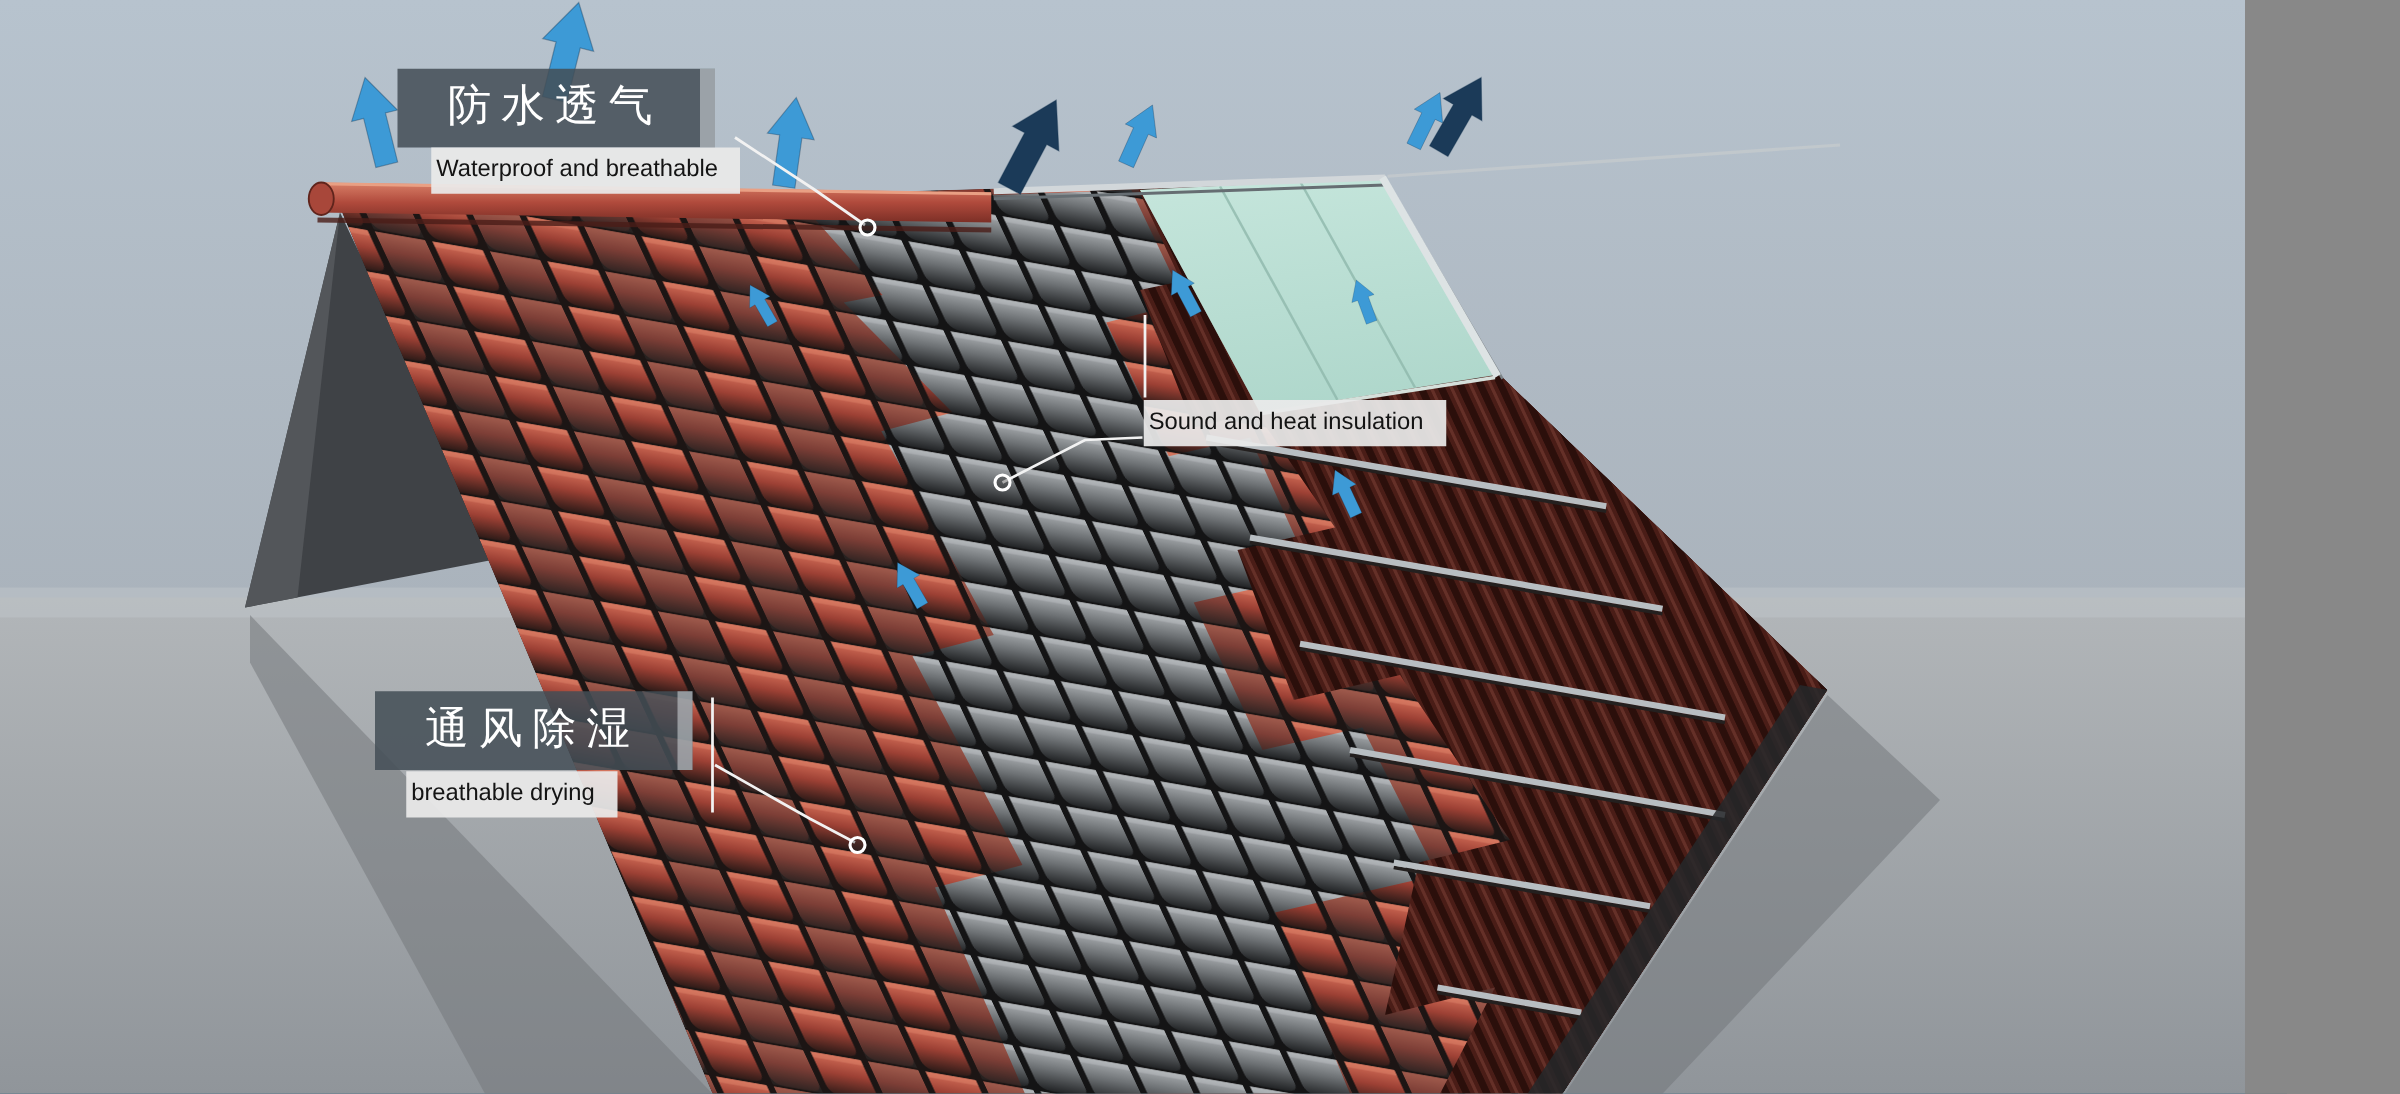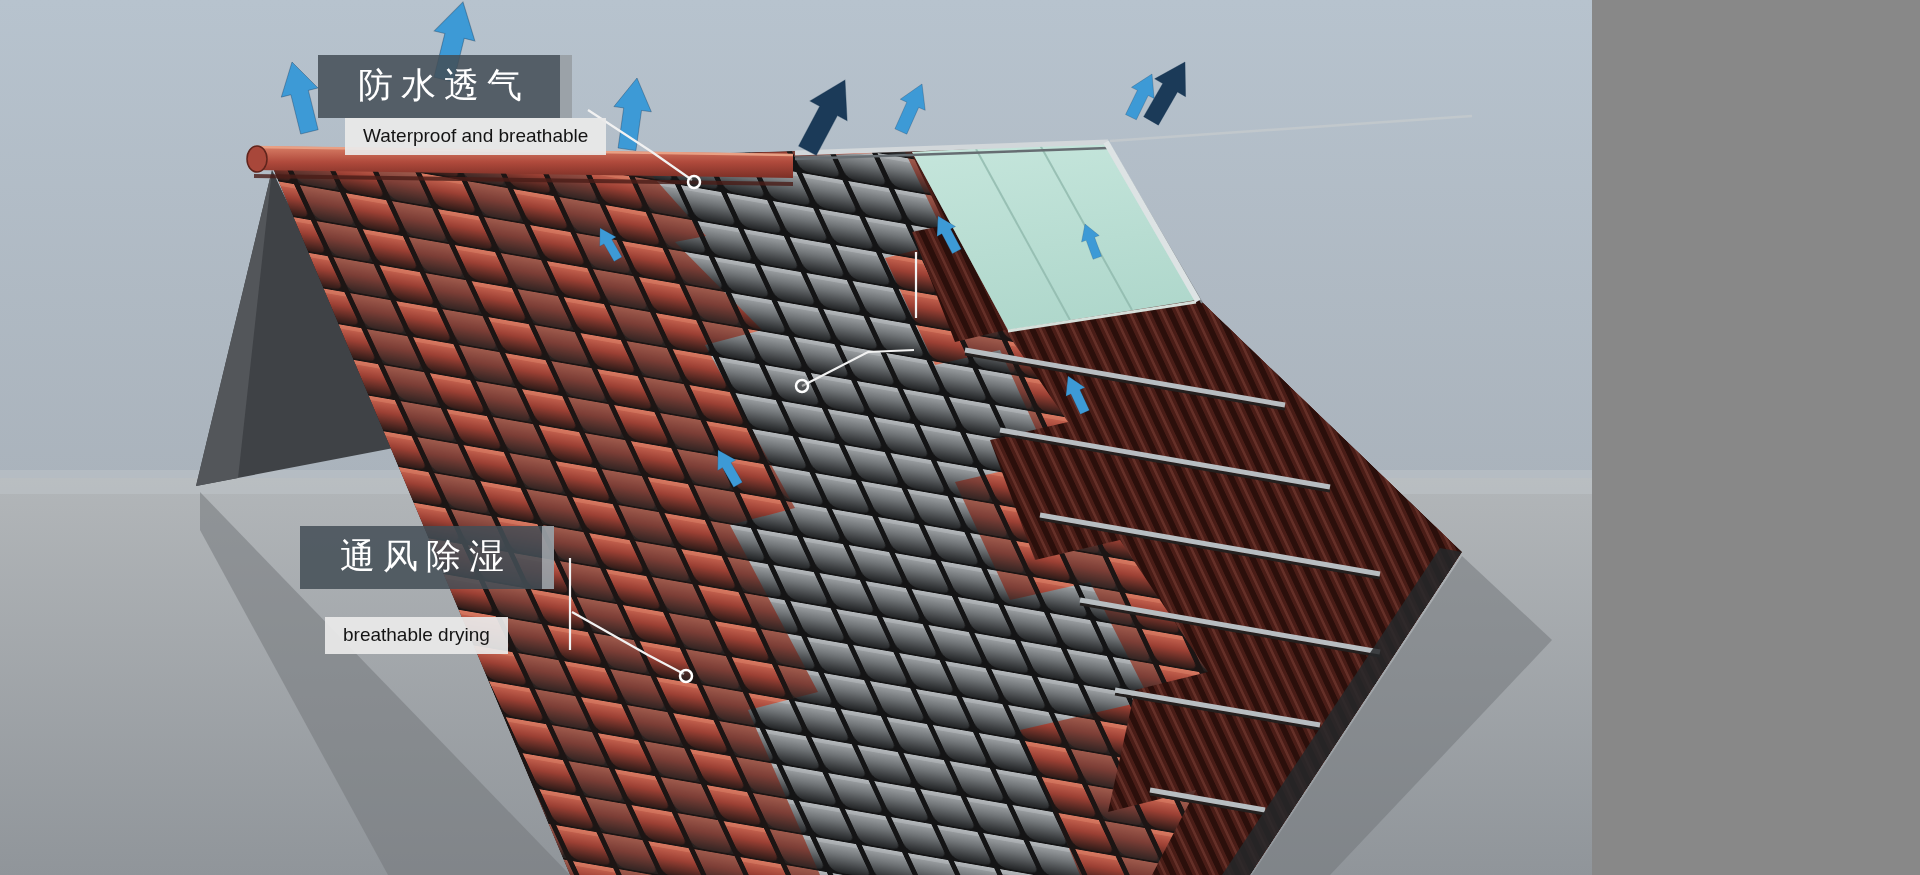--- a/index.html
+++ b/index.html
@@ -1,47 +1,47 @@
 <!DOCTYPE html>
 <html><head>
 <meta charset="utf-8">
 <style>
   html,body{margin:0;padding:0;background:#888;}
   .stage{
-    position:relative;width:1592px;height:875px;overflow:hidden;
+    position:relative;width:1796px;height:875px;overflow:hidden;
     font-family:"Liberation Sans","DejaVu Sans",sans-serif;
     background:#0c4a6e;
   }
   .stage svg{position:absolute;left:0;top:0;}
   .lab-zh{
     position:absolute;
     background:rgba(68,78,86,0.86);
     color:#ffffff;
     font-size:35px;
     letter-spacing:8px;
     padding:11px 30px 13px 40px;
     border-right:12px solid rgba(214,219,223,0.55);
     white-space:nowrap;
     line-height:1.1;
   }
   .lab-en{
     position:absolute;
     background:rgba(233,234,233,0.93);
     color:#141414;
     font-size:19px;
-    padding:6px 18px 7px 18px;
+    padding:6px 18px 7px 4px;
     white-space:nowrap;
     line-height:1.25;
   }
   
   #lab-wp-zh{left:318px;top:55px;}
   #lab-wp-en{left:345px;top:118px;}
   #lab-ins-zh{left:963px;top:262px;}
   #lab-ins-en{left:915px;top:320px;}
-  #lab-vent-zh{left:300px;top:526px;}
+  #lab-vent-zh{left:300px;top:553px;}
   #lab-vent-en{left:325px;top:617px;}
   .arrow{stroke:rgba(15,45,75,0.35);stroke-width:1;}
 </style>
 </head>
 <body>
 
 <div class="stage">
 
 <svg width="1920" height="875" viewBox="0 0 1920 875">
   <defs>
@@ -186,17 +186,18 @@
   <g fill="rgba(40,40,40,0.35)" stroke="#ffffff" stroke-width="2.5">
     <circle cx="694" cy="182" r="6"></circle>
     <circle cx="802" cy="386" r="6"></circle>
     <circle cx="686" cy="676" r="6"></circle>
   </g>
 </svg>
 
 <div class="lab-zh" id="lab-wp-zh">防水透气</div>
 <div class="lab-en" id="lab-wp-en">Waterproof and breathable</div>
 
+<div class="lab-en" id="lab-ins-en">Sound and heat insulation</div>
 
 <div class="lab-zh" id="lab-vent-zh">通风除湿</div>
 <div class="lab-en" id="lab-vent-en">breathable drying</div>
 
 </div>
 
 </body></html>

